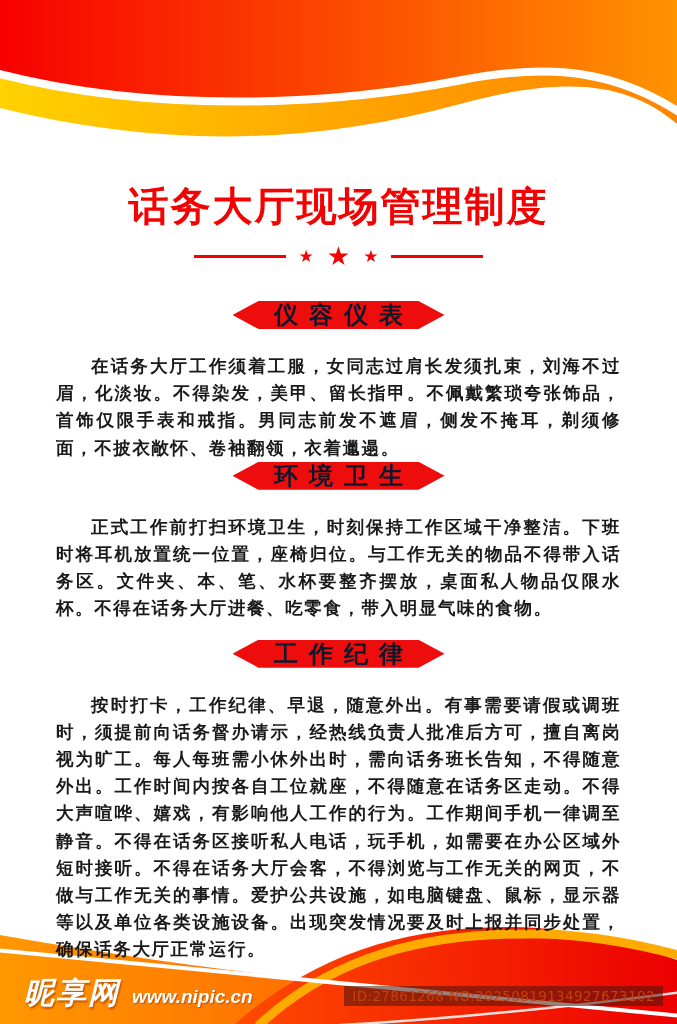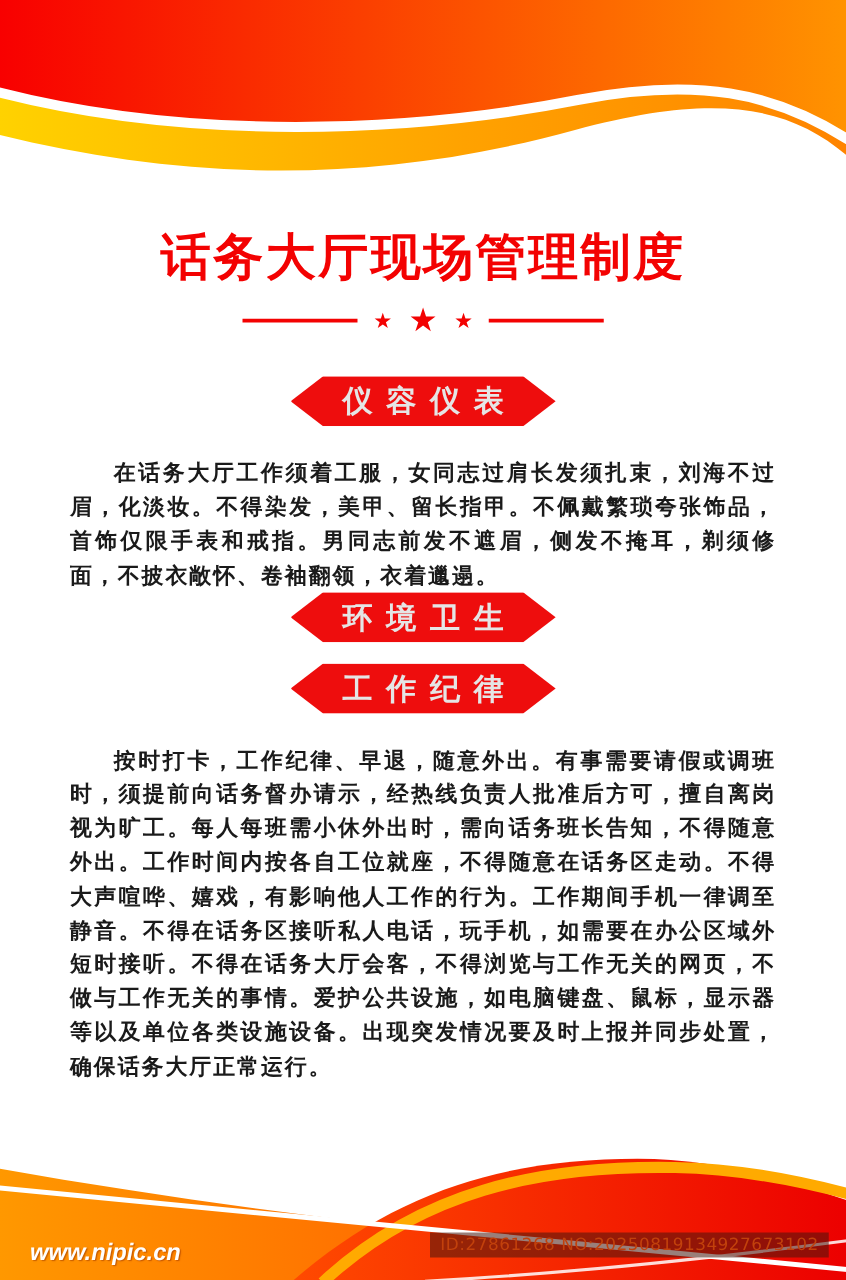--- a/index.html
+++ b/index.html
@@ -14,21 +14,21 @@
   .title{
     margin:182px 0 0 0;text-align:center;color:#f30202;font-size:40px;
     font-weight:900;letter-spacing:2px;line-height:1.2;
     font-family:"Liberation Sans", sans-serif;
   }
   .divider{margin-top:13px;display:flex;align-items:center;justify-content:center;gap:13px;}
   .divider .bar{width:92px;height:3px;background:#f30202;}
   .divider .star{color:#f30202;font-size:17px;line-height:1;}
   .divider .star.big{font-size:26px;}
   .badge{
-    width:212px;height:40px;margin:0 auto;background:#ee0d0d;color:#e5e5e5;
+    width:212px;height:28px;margin:0 auto;background:#ee0d0d;color:#0f172a;
     font-size:24px;font-weight:700;letter-spacing:11px;padding-left:11px;
     display:flex;align-items:center;justify-content:center;box-sizing:border-box;
     clip-path:polygon(26px 0%, calc(100% - 26px) 0%, 100% 50%, calc(100% - 26px) 100%, 26px 100%, 0% 50%);
   }
   .badge-1{margin-top:32px;}
   .badge-2{}
   .badge-3{margin-top:17px;}
   .para{
     margin:24px auto 0 auto;width:565px;color:#1a1a1a;
     font-size:17.5px;line-height:27.2px;font-weight:700;
@@ -102,25 +102,27 @@
       <span class="star">★</span>
       <span class="star big">★</span>
       <span class="star">★</span>
       <span class="bar"></span>
     </div>
 
     <div class="badge badge-1">仪容仪表</div>
     <p class="para">在话务大厅工作须着工服，女同志过肩长发须扎束，刘海不过眉，化淡妆。不得染发，美甲、留长指甲。不佩戴繁琐夸张饰品，首饰仅限手表和戒指。男同志前发不遮眉，侧发不掩耳，剃须修面，不披衣敞怀、卷袖翻领，衣着邋遢。</p>
 
     <div class="badge badge-2">环境卫生</div>
+    <p class="para">正式工作前打扫环境卫生，时刻保持工作区域干净整洁。下班时将耳机放置统一位置，座椅归位。与工作无关的物品不得带入话务区。文件夹、本、笔、水杯要整齐摆放，桌面私人物品仅限水杯。不得在话务大厅进餐、吃零食，带入明显气味的食物。</p>
 
     <div class="badge badge-3">工作纪律</div>
     <p class="para">按时打卡，工作纪律、早退，随意外出。有事需要请假或调班时，须提前向话务督办请示，经热线负责人批准后方可，擅自离岗视为旷工。每人每班需小休外出时，需向话务班长告知，不得随意外出。工作时间内按各自工位就座，不得随意在话务区走动。不得大声喧哗、嬉戏，有影响他人工作的行为。工作期间手机一律调至静音。不得在话务区接听私人电话，玩手机，如需要在办公区域外短时接听。不得在话务大厅会客，不得浏览与工作无关的网页，不做与工作无关的事情。爱护公共设施，如电脑键盘、鼠标，显示器等以及单位各类设施设备。出现突发情况要及时上报并同步处置，确保话务大厅正常运行。</p>
 
   </div>
 
   <div class="site-mark">
+    <span class="site-name">昵享网</span>
     <span class="site-url">www.nipic.cn</span>
   </div>
 
   <div class="id-strip">ID:27861268 NO:20250819134927673102</div>
 
 </div>
 
 </body></html>

